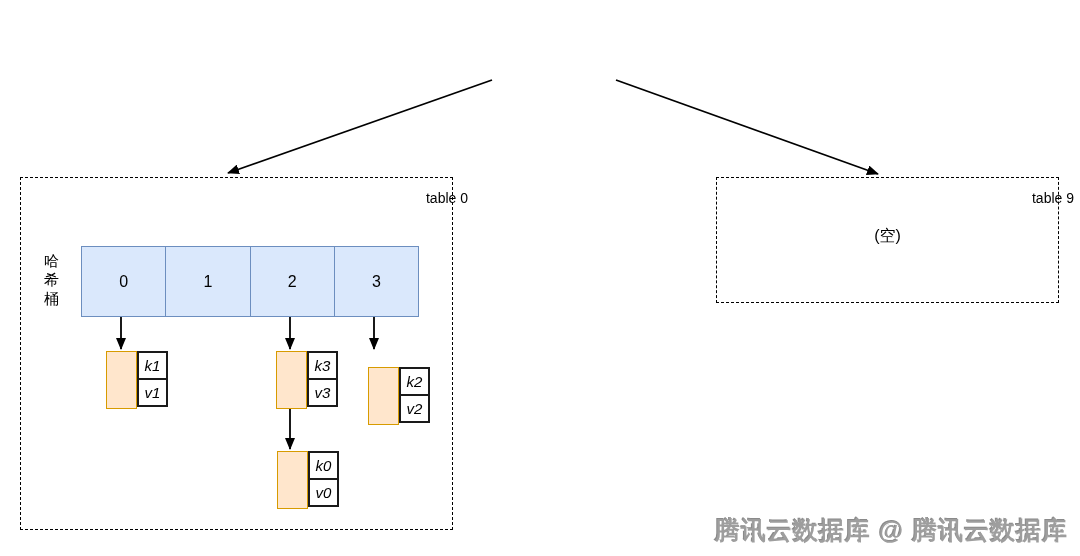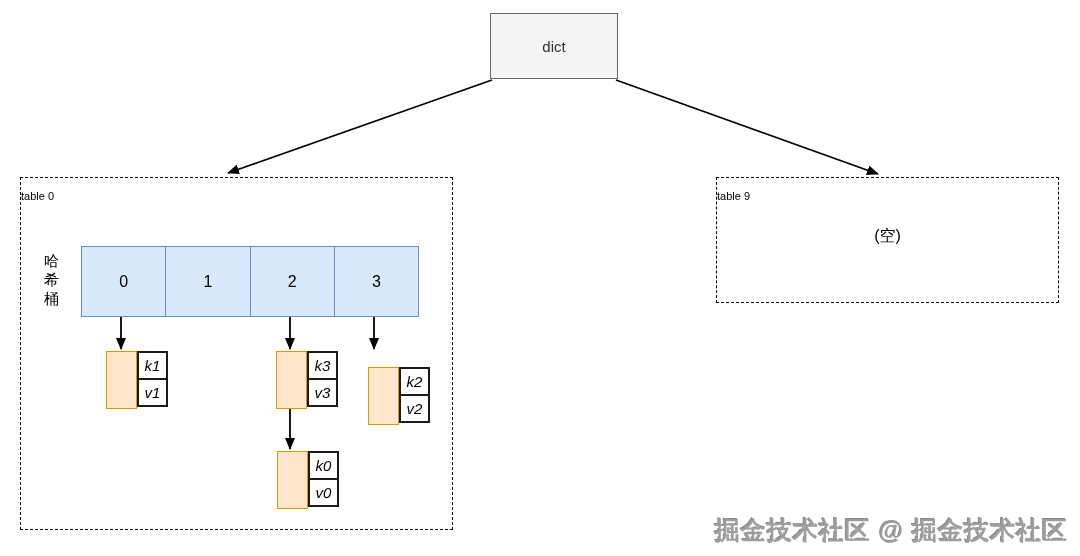--- a/index.html
+++ b/index.html
@@ -17,22 +17,22 @@
     background:#f5f5f5; border:1.5px solid #666666;
     display:flex; align-items:center; justify-content:center;
     font-size:15px; color:#333333;
   }
 
   
   .dashed-box{ position:absolute; border:1.5px dashed #000000; background:transparent; }
   .table0{ left:20px; top:177px; width:433px; height:353px; }
   .table1{ left:716px; top:177px; width:343px; height:126px; }
   .table-title{
-    position:absolute; top:12px; left:0; width:100%;
-    text-align:left; font-size:11px; color:#000000;
+    position:absolute; top:12px; left:16px; width:100%;
+    text-align:right; font-size:14px; color:#000000;
   }
   .empty-label{
     position:absolute; top:48px; left:0; width:100%;
     text-align:center; font-size:16px; color:#000000;
   }
 
   
   .hash-label{
     position:absolute; left:20px; top:73px; width:18px;
     font-size:15px; line-height:19px; color:#000000;
@@ -85,23 +85,20 @@
       </marker>
     </defs>
     <line x1="492" y1="80" x2="228" y2="173" stroke="#000000" stroke-width="1.8" marker-end="url(#arrow)"></line>
     <line x1="616" y1="80" x2="878" y2="174" stroke="#000000" stroke-width="1.8" marker-end="url(#arrow)"></line>
     <line x1="121" y1="316" x2="121" y2="349" stroke="#000000" stroke-width="1.8" marker-end="url(#arrow)"></line>
     <line x1="290" y1="316" x2="290" y2="349" stroke="#000000" stroke-width="1.8" marker-end="url(#arrow)"></line>
     <line x1="374" y1="316" x2="374" y2="349" stroke="#000000" stroke-width="1.8" marker-end="url(#arrow)"></line>
     <line x1="290" y1="409" x2="290" y2="449" stroke="#000000" stroke-width="1.8" marker-end="url(#arrow)"></line>
   </svg>
 
-  <div class="dict-box">
-    <span>dict</span>
-  </div>
 
   <div class="dashed-box table0">
     <div class="table-title">table 0</div>
     <div class="hash-label">哈希桶</div>
 
     <div class="buckets">
       <div class="bucket-cell">0</div>
       <div class="bucket-cell">1</div>
       <div class="bucket-cell">2</div>
       <div class="bucket-cell">3</div>
@@ -138,15 +135,15 @@
         <div class="kv val">v0</div>
       </div>
     </div>
   </div>
 
   <div class="dashed-box table1">
     <div class="table-title">table 9</div>
     <div class="empty-label">(空)</div>
   </div>
 
-  <div class="watermark">掘金技术社区 @ 掘金技术社区</div>
+  <div class="watermark">腾讯云数据库 @ 腾讯云数据库</div>
 
 </div>
 
 </body></html>

